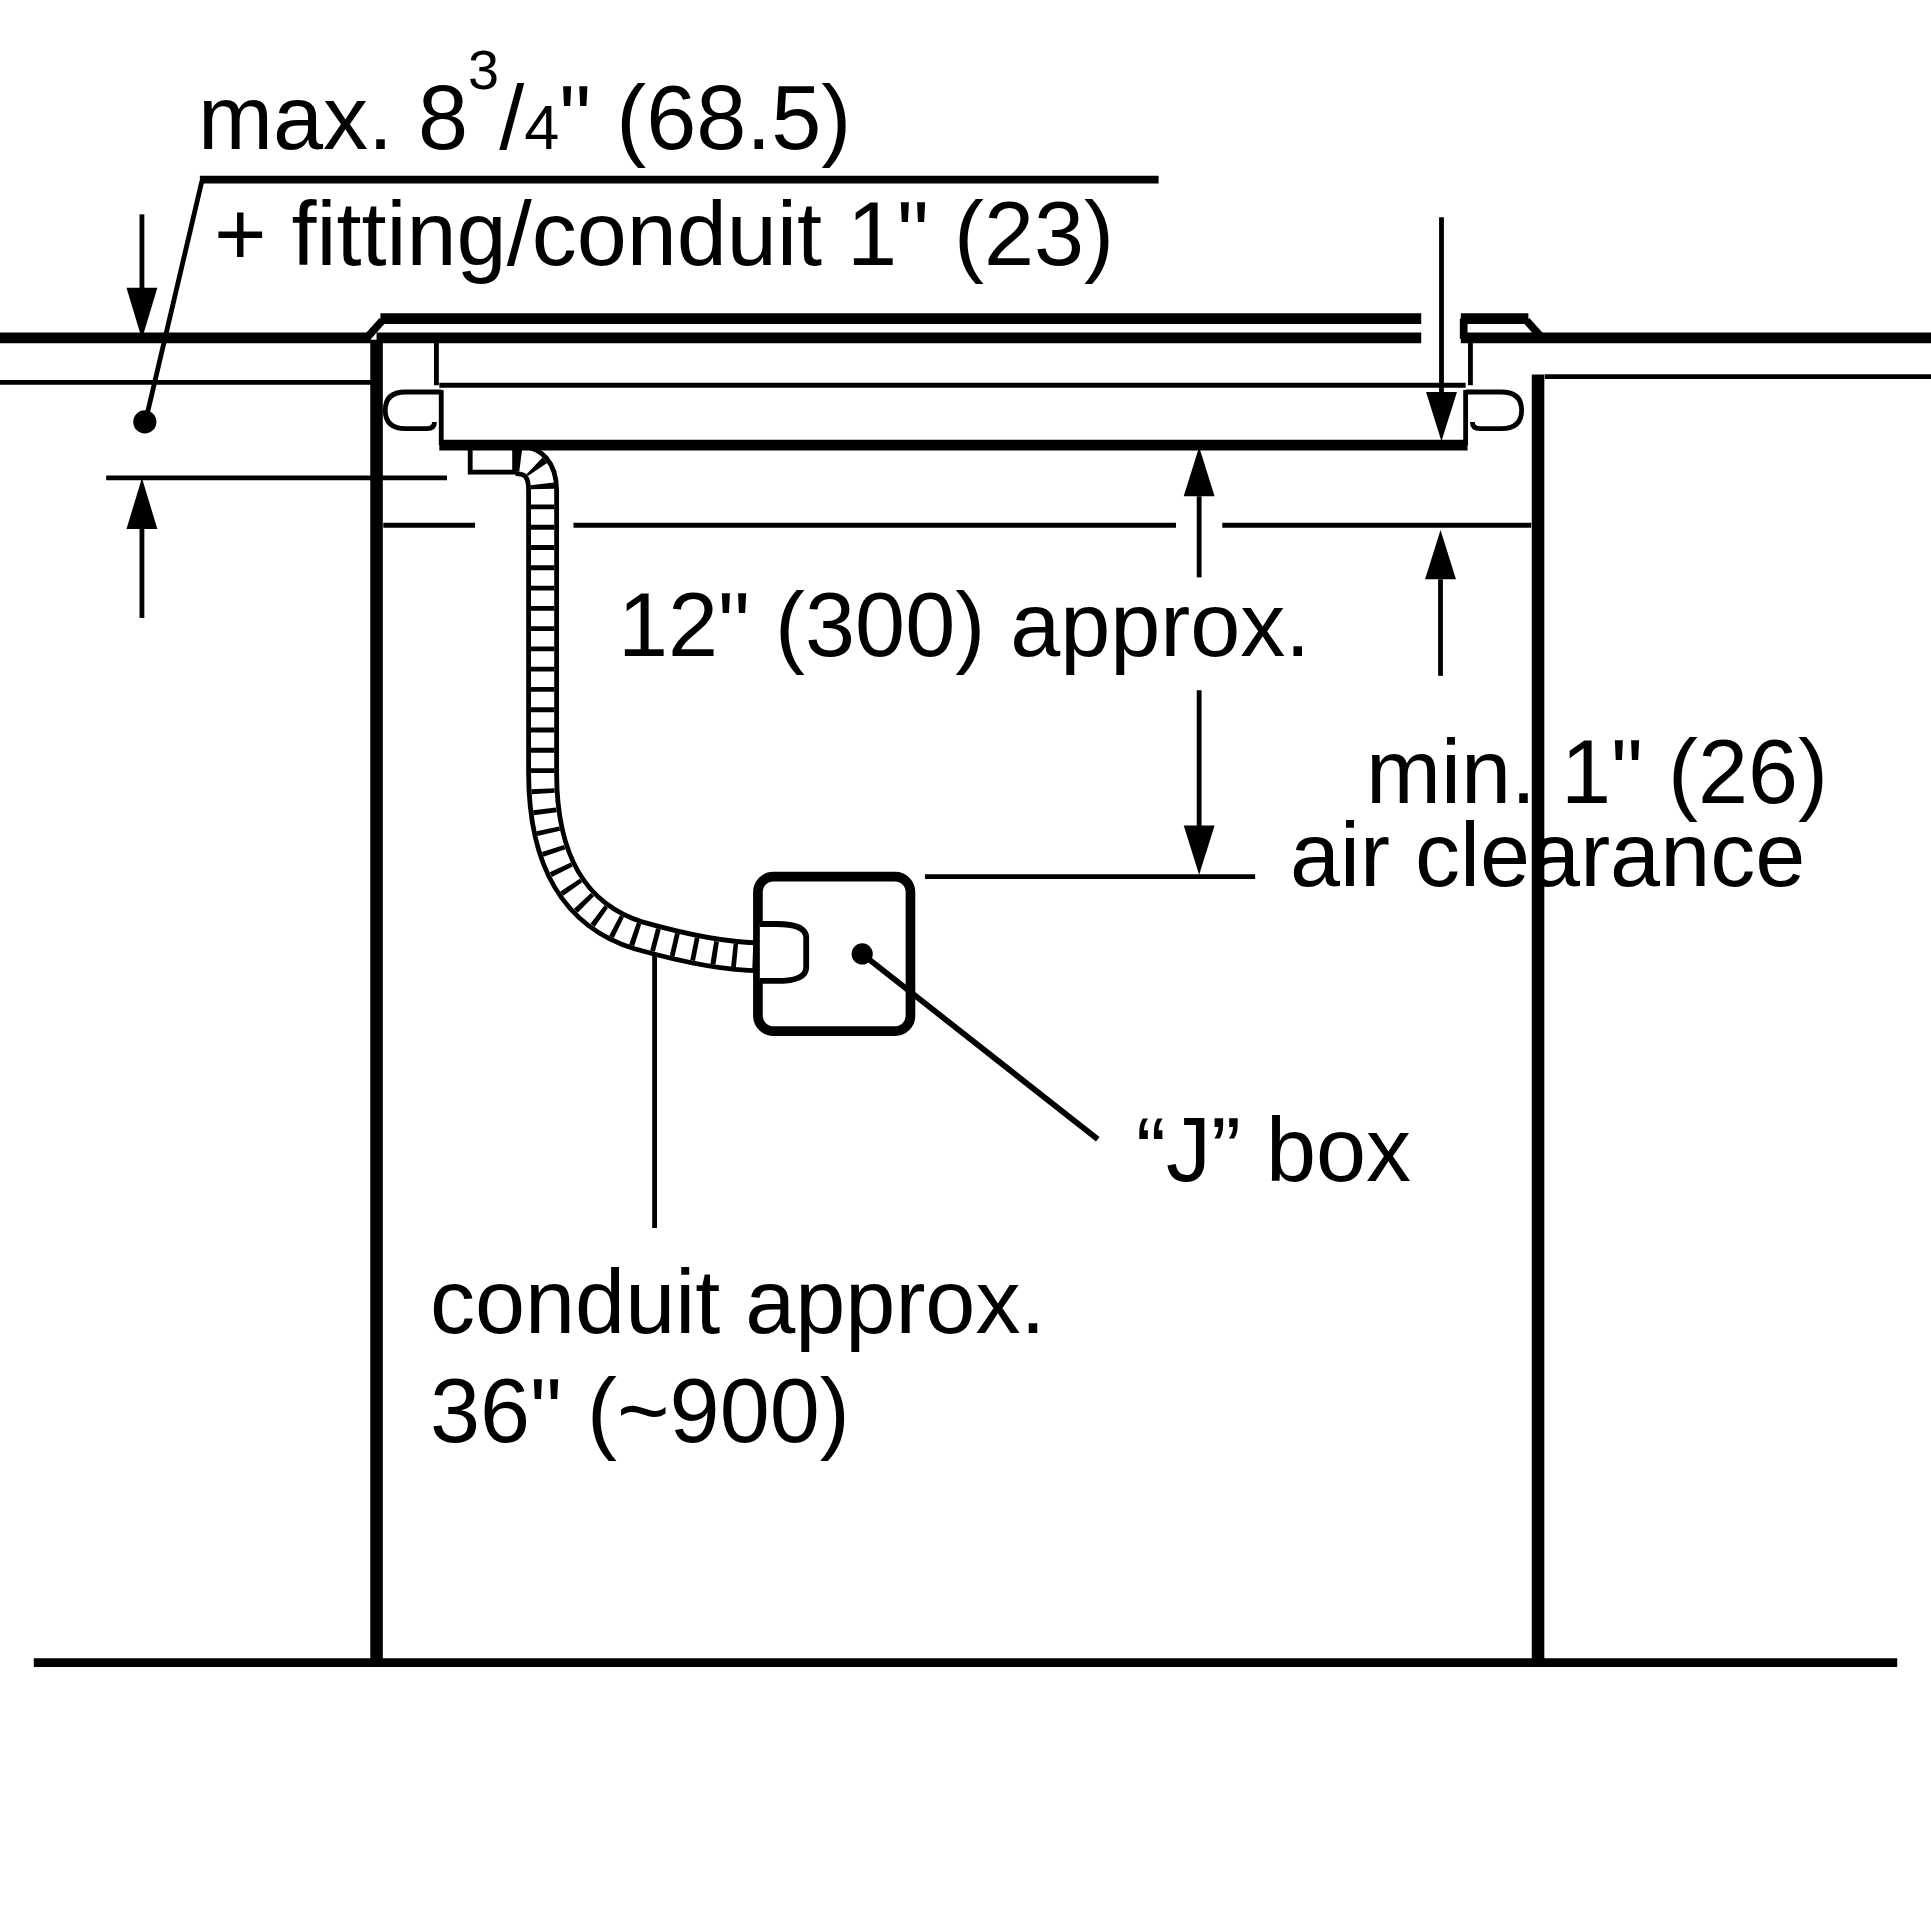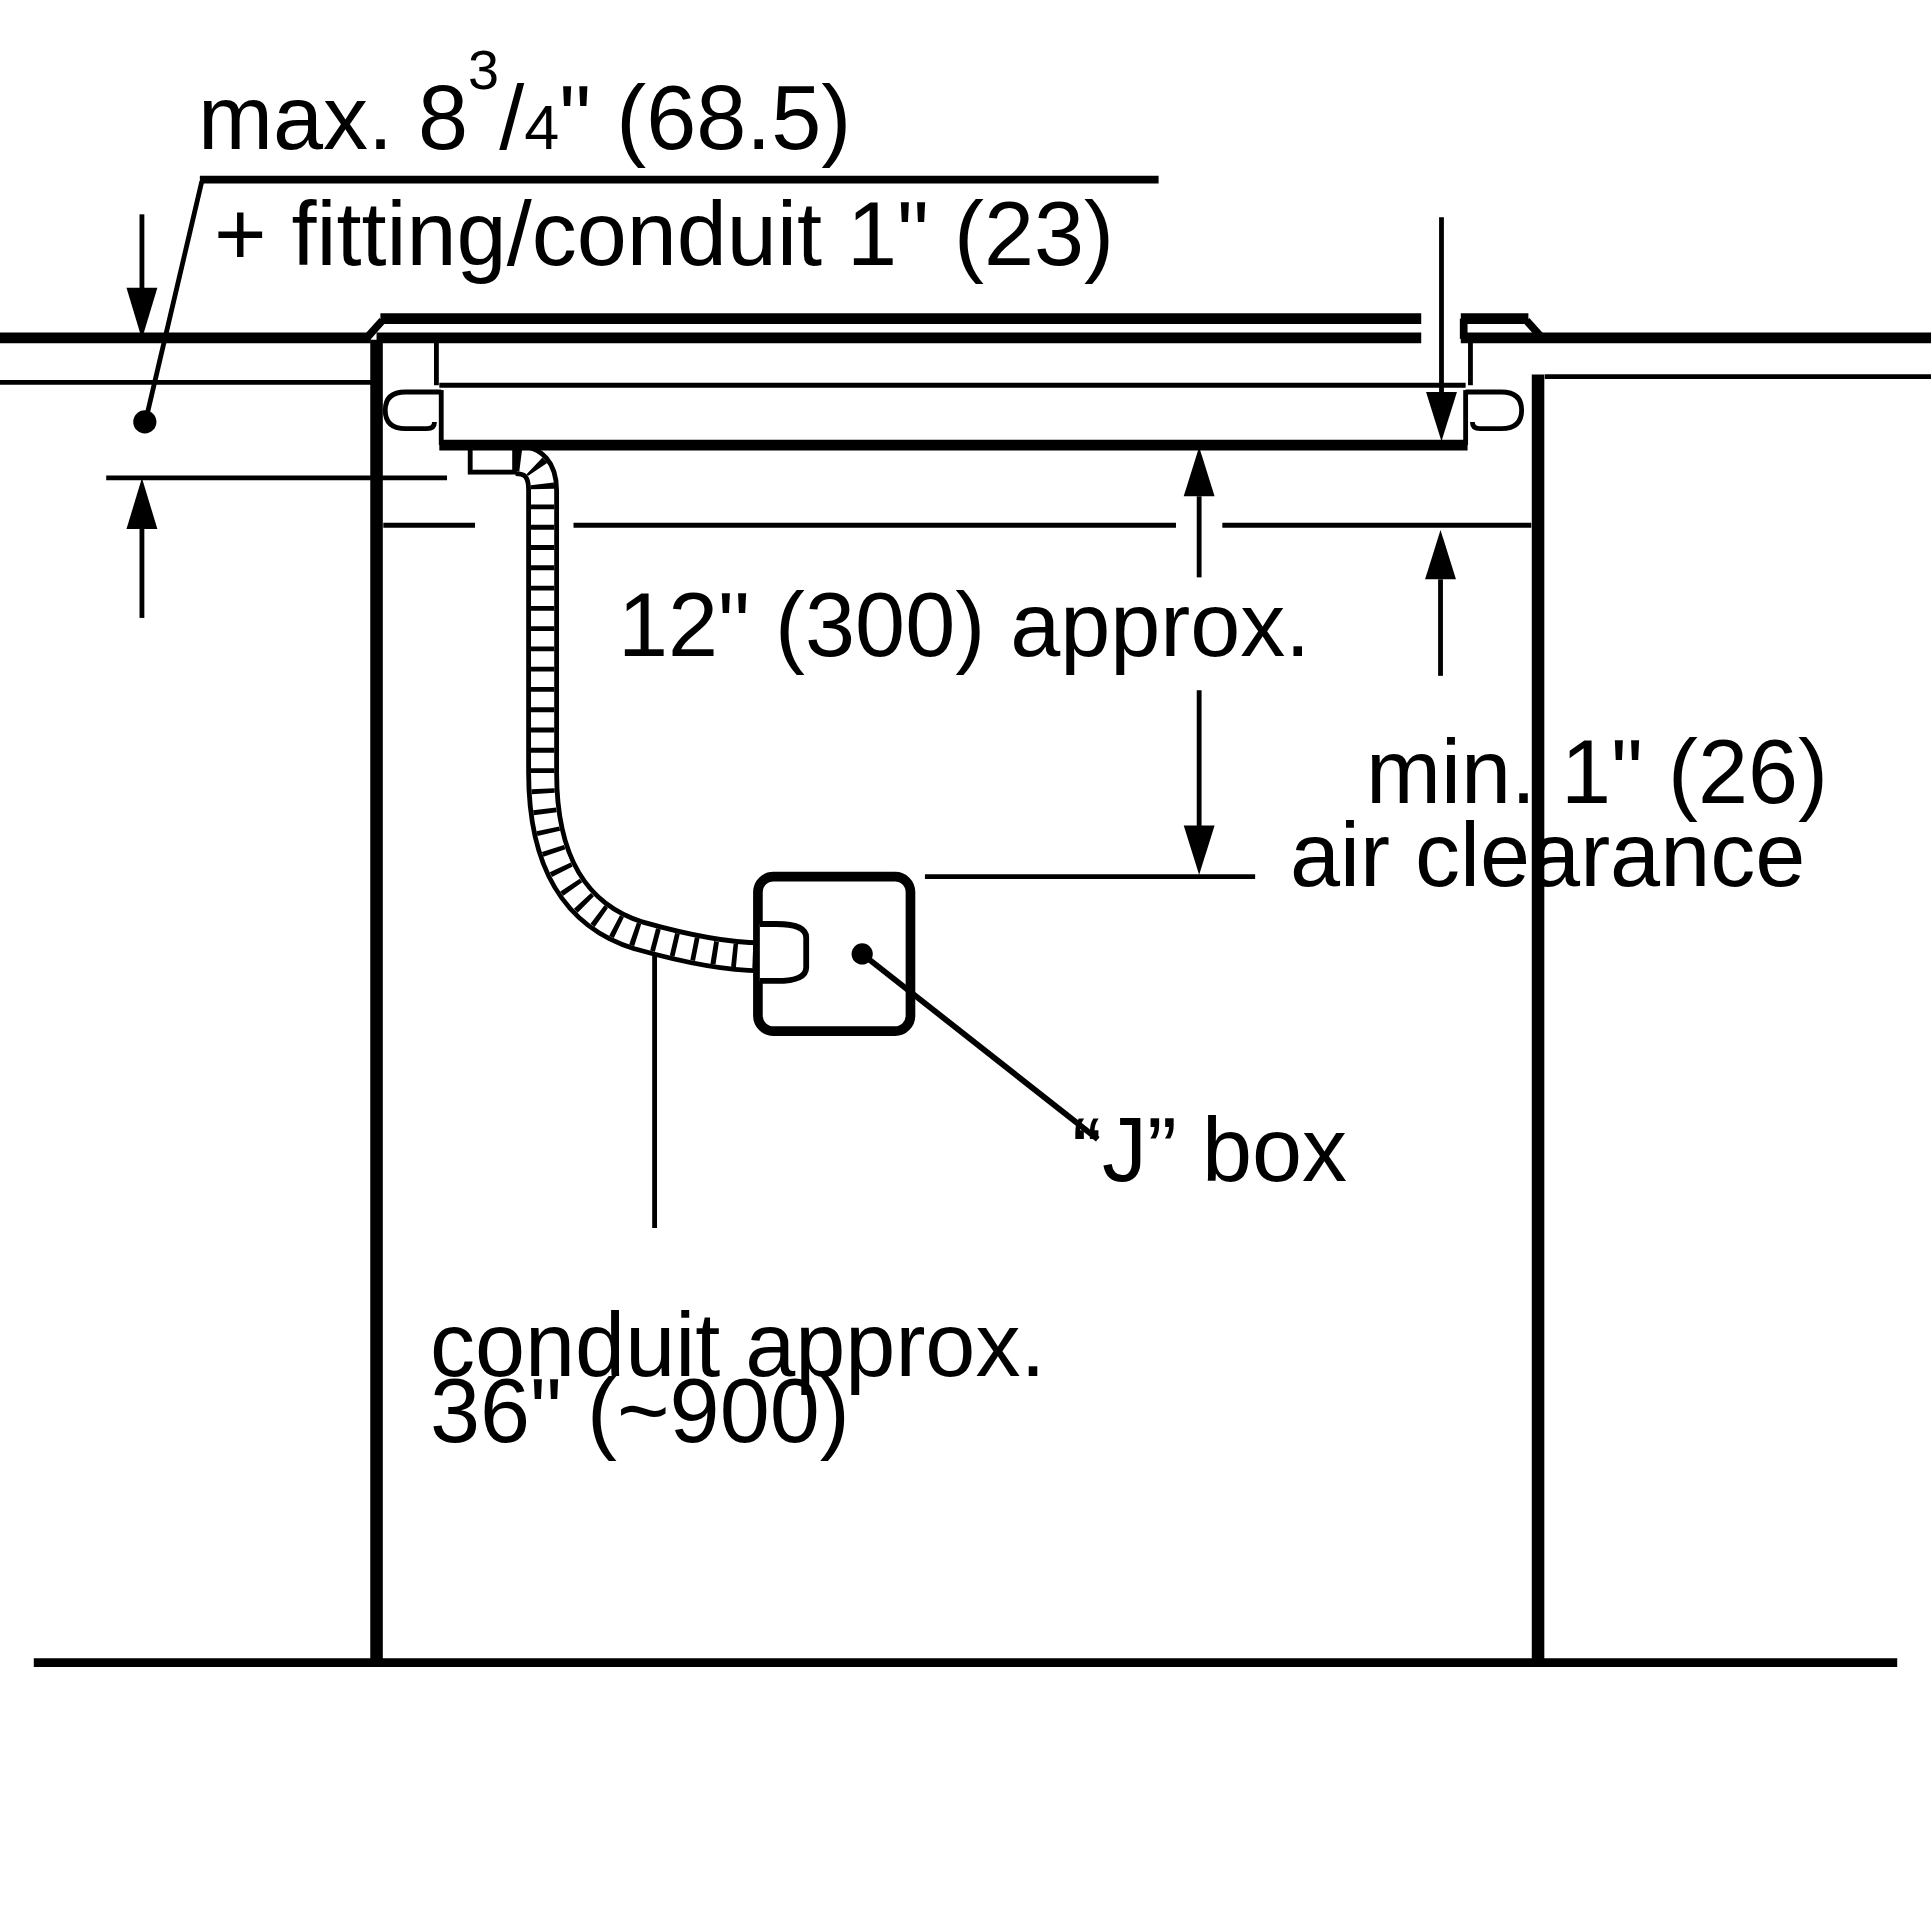--- a/index.html
+++ b/index.html
@@ -132,20 +132,20 @@
 
   <div class="lbl" style="left:198px;top:73px"><span>max. 8</span><sup>3</sup><span>/</span><span class="denom">4</span><span>" (68.5)</span></div>
 
   <div class="lbl" style="left:214px;top:189px">+ fitting/conduit 1" (23)</div>
 
   <div class="lbl" style="left:618px;top:580px">12" (300) approx.</div>
 
   <div class="lbl" style="left:1366px;top:727px">min. 1" (26)</div>
   <div class="lbl" style="left:1290px;top:810px">air clearance</div>
 
-  <div class="lbl" style="left:1072px;top:1105px">“J” box</div>
+  <div class="lbl" style="left:1136px;top:1105px">“J” box</div>
 
-  <div class="lbl" style="left:430px;top:1300px">conduit approx.</div>
+  <div class="lbl" style="left:430px;top:1257px">conduit approx.</div>
   <div class="lbl" style="left:430px;top:1366px">36" (~900)</div>
 
 
 </div>
 
 
 </body></html>

